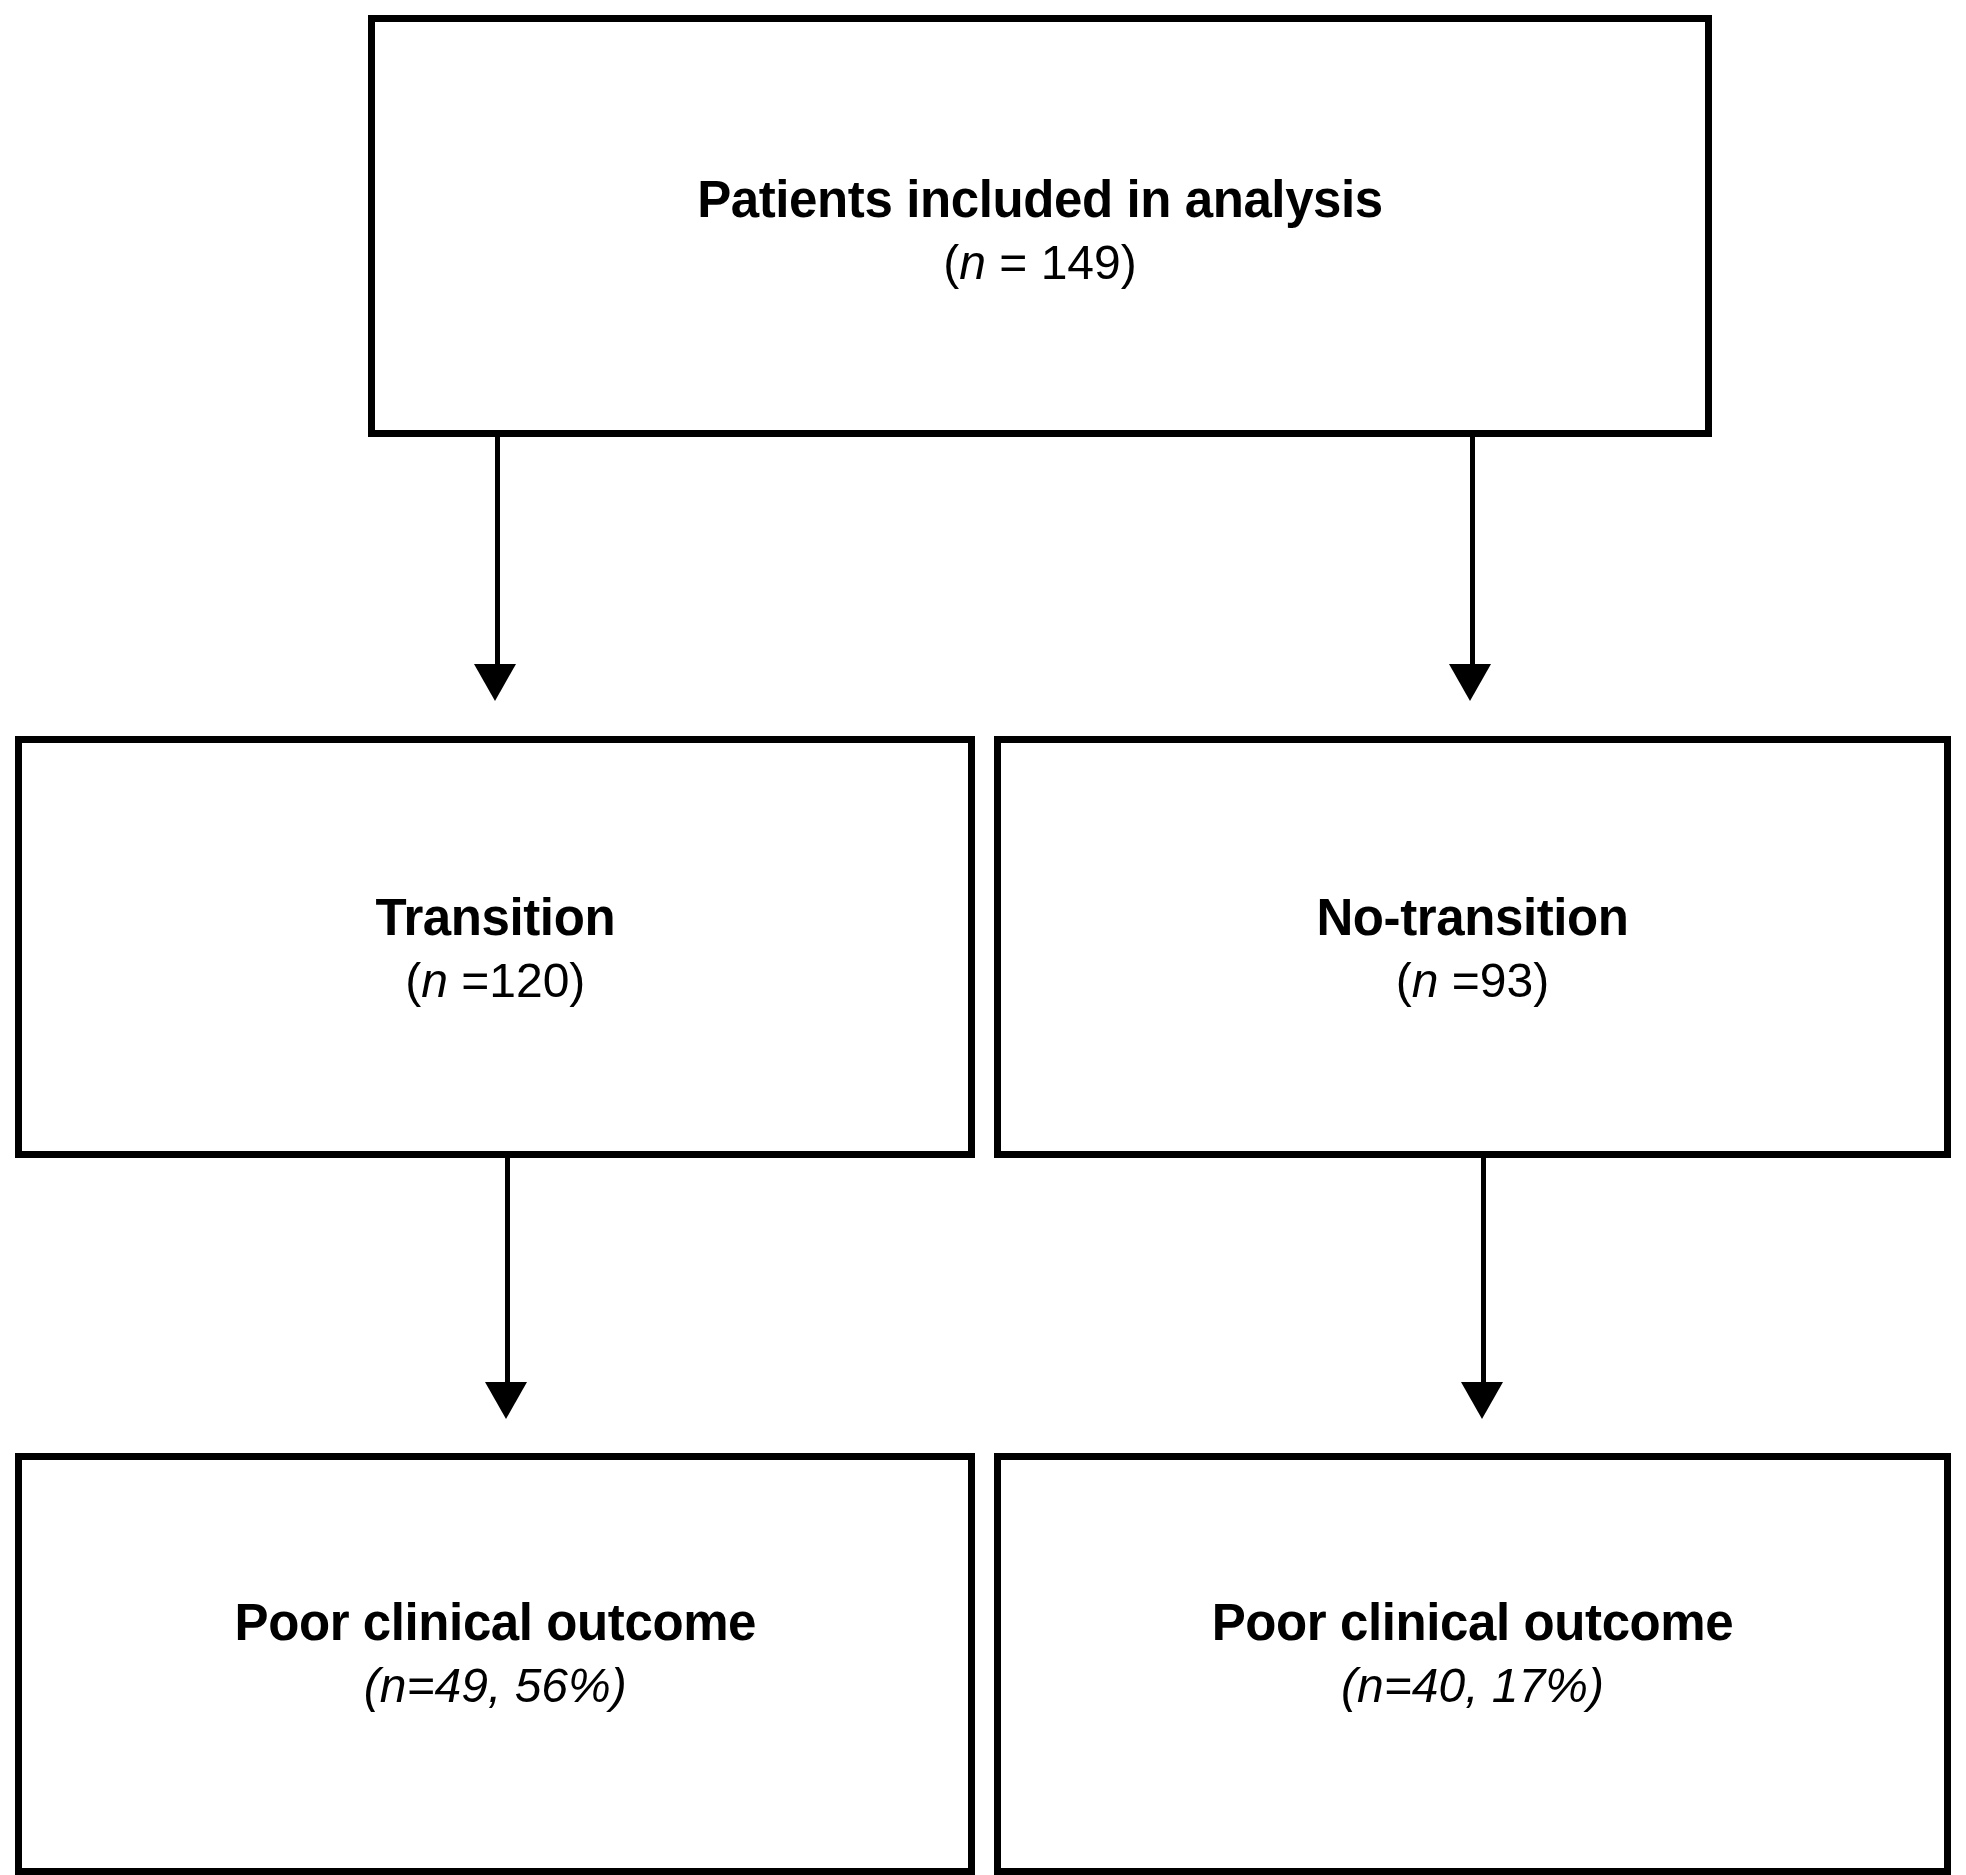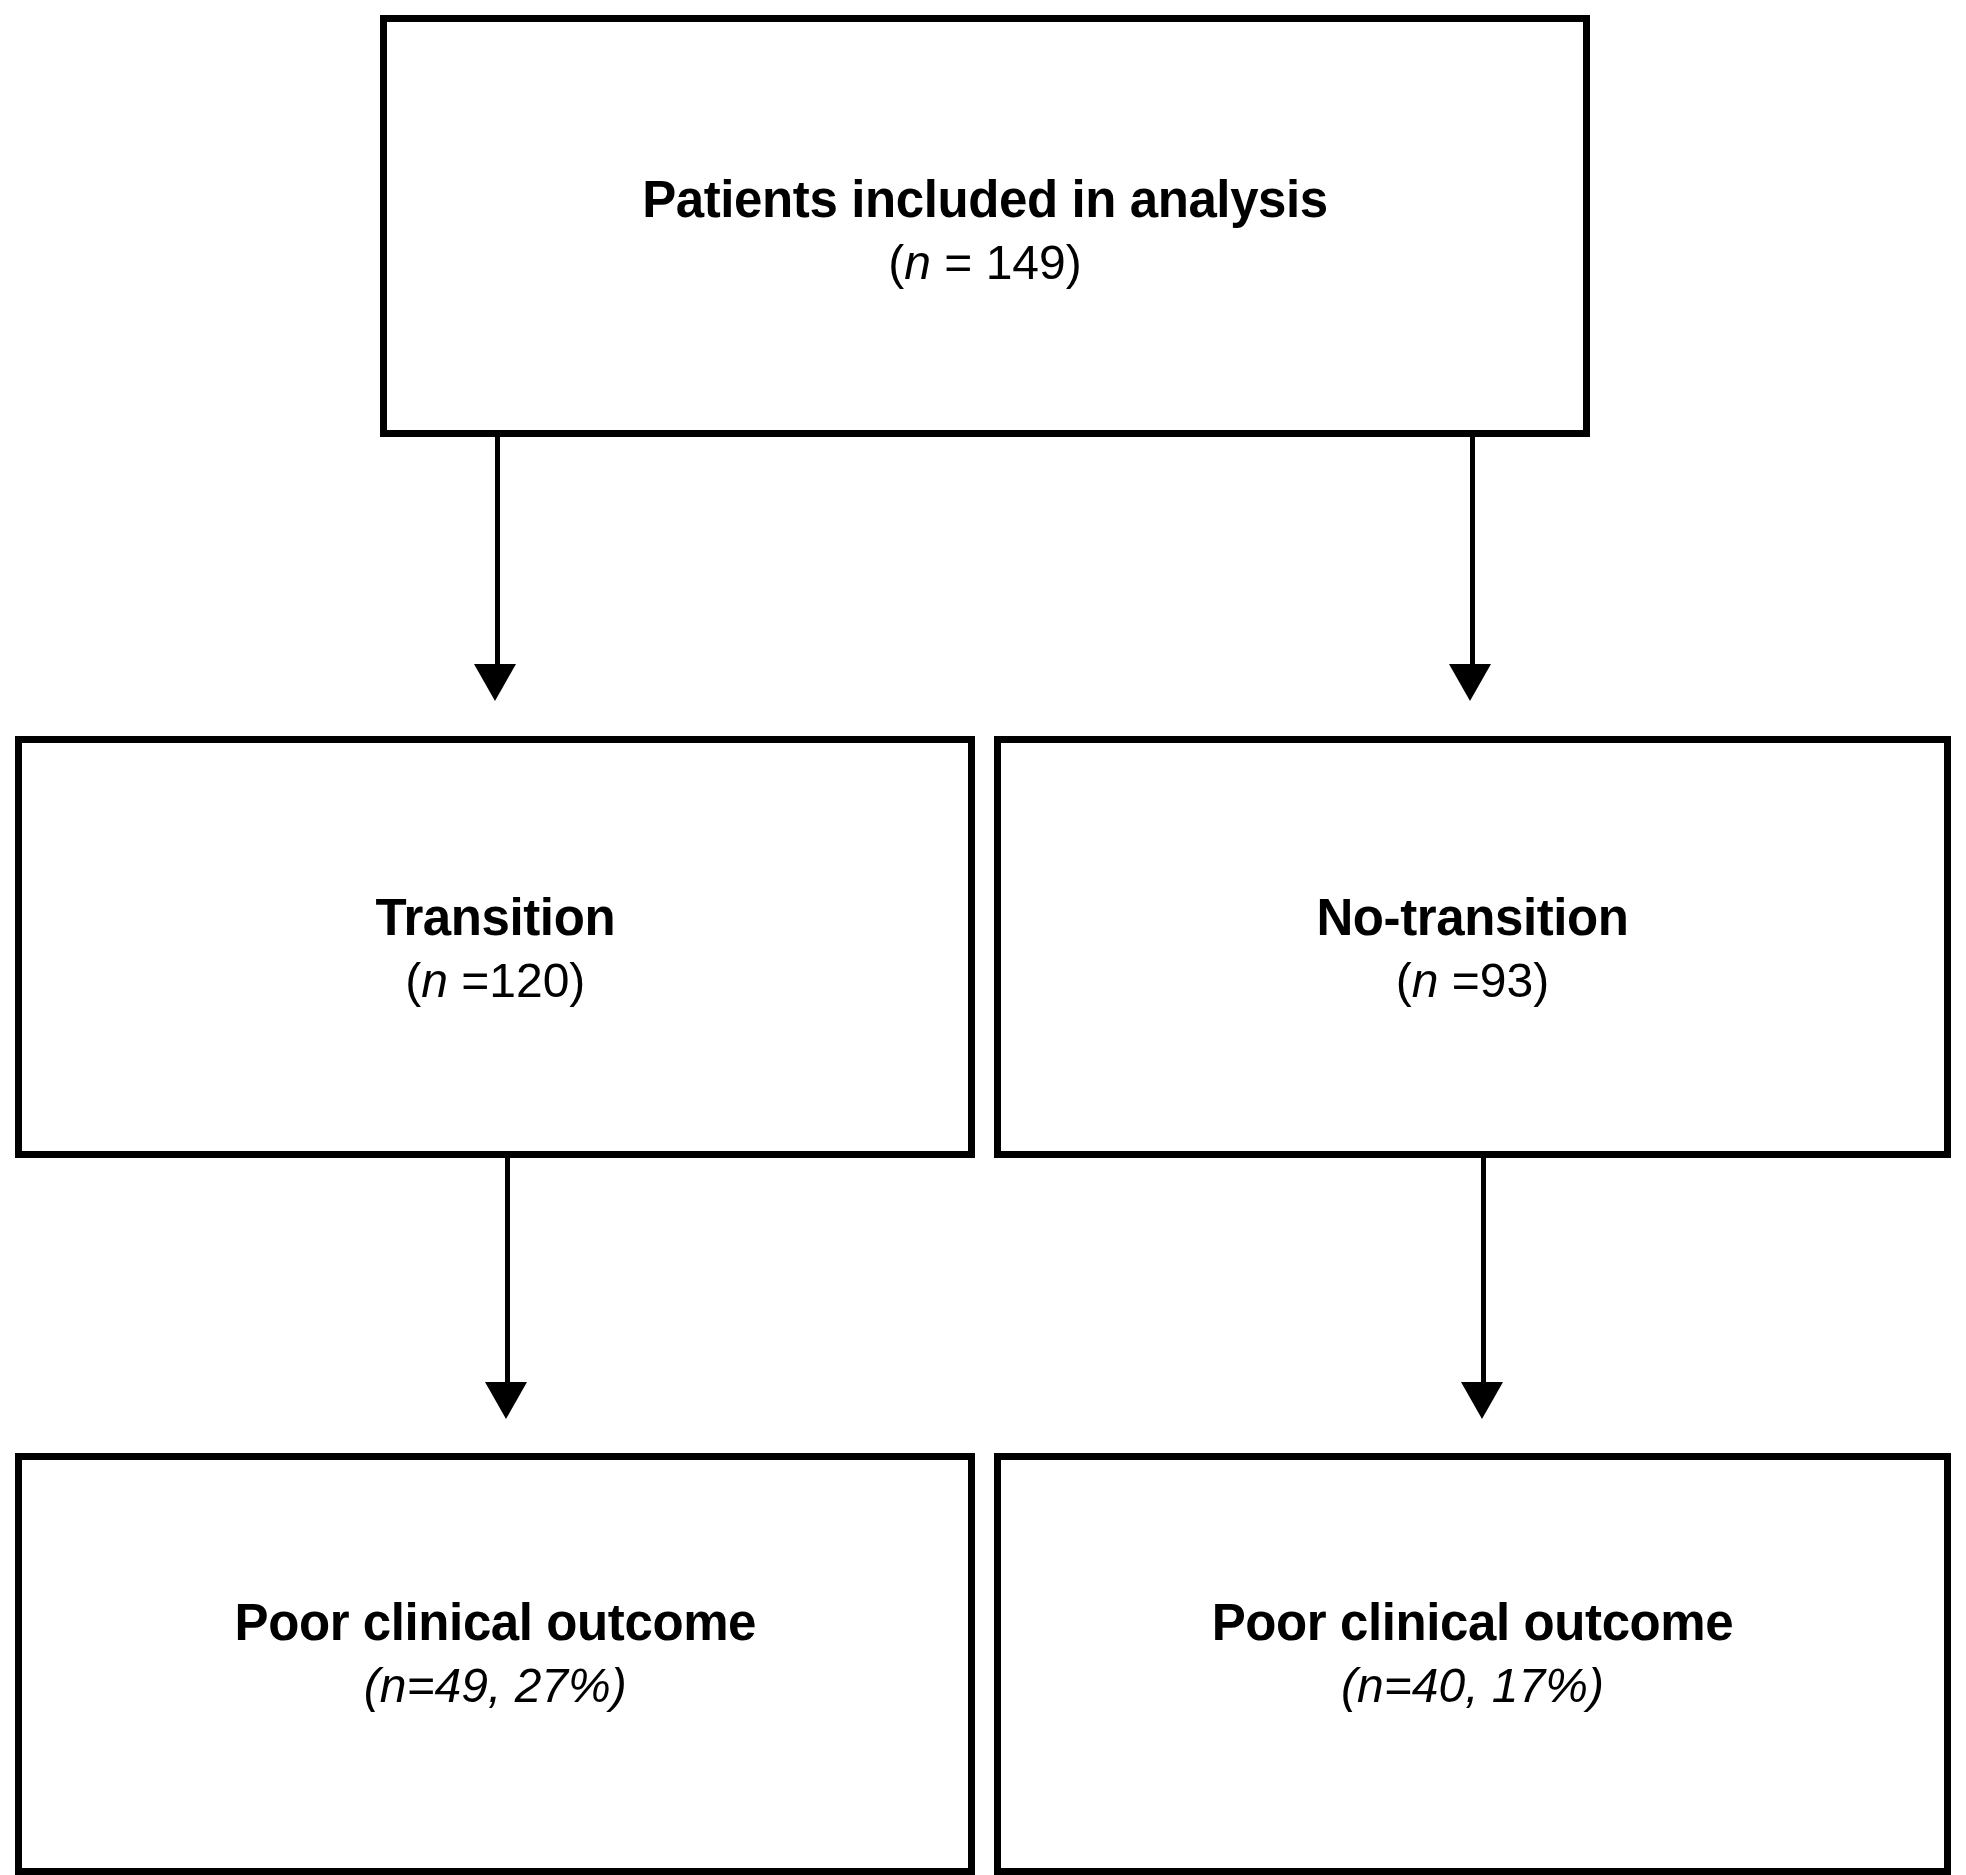--- a/index.html
+++ b/index.html
@@ -48,21 +48,21 @@
     font-stretch: condensed;
   }
   .node-sub .nvar {
     font-style: italic;
   }
   .node-sub .plain {
     font-style: normal;
   }
 
   
-  #box-top     { left: 380px;  top: 15.3px;   width: 1210px; height: 422px; align-items: center; }
+  #box-top     { left: 368px;  top: 15.3px;   width: 1344px; height: 422px; align-items: center; }
   #box-trans   { left: 15.3px;   top: 736px;  width: 960px; height: 422px; }
   #box-notrans { left: 994px; top: 736px;  width: 957px; height: 422px; }
   #box-out-l   { left: 15.3px;   top: 1453px; width: 960px; height: 422px; }
   #box-out-r   { left: 994px; top: 1453px; width: 957px; height: 422px; }
 
   
   #box-top .stack     { margin-top: 10.7px; }
   #box-trans .stack   { margin-top: 4.6px; }
   #box-notrans .stack { margin-top: 4.6px; }
   #box-out-l .stack   { margin-top: -20px; }
@@ -132,21 +132,21 @@
 
   <div class="conn conn-line" id="line-mid-left"></div>
   <div class="arrowhead" id="arrow-mid-left"></div>
 
   <div class="conn conn-line" id="line-mid-right"></div>
   <div class="arrowhead" id="arrow-mid-right"></div>
 
   <div class="node" id="box-out-l">
     <div class="stack">
       <div class="node-title">Poor clinical outcome</div>
-      <div class="node-sub"><span class="nvar">(</span><span class="nvar">n</span><span class="nvar">=49, 27%)</span></div>
+      <div class="node-sub"><span class="nvar">(</span><span class="nvar">n</span><span class="nvar">=49, 56%)</span></div>
     </div>
   </div>
 
   <div class="node" id="box-out-r">
     <div class="stack">
       <div class="node-title">Poor clinical outcome</div>
       <div class="node-sub"><span class="nvar">(</span><span class="nvar">n</span><span class="nvar">=40, 17%)</span></div>
     </div>
   </div>
 

